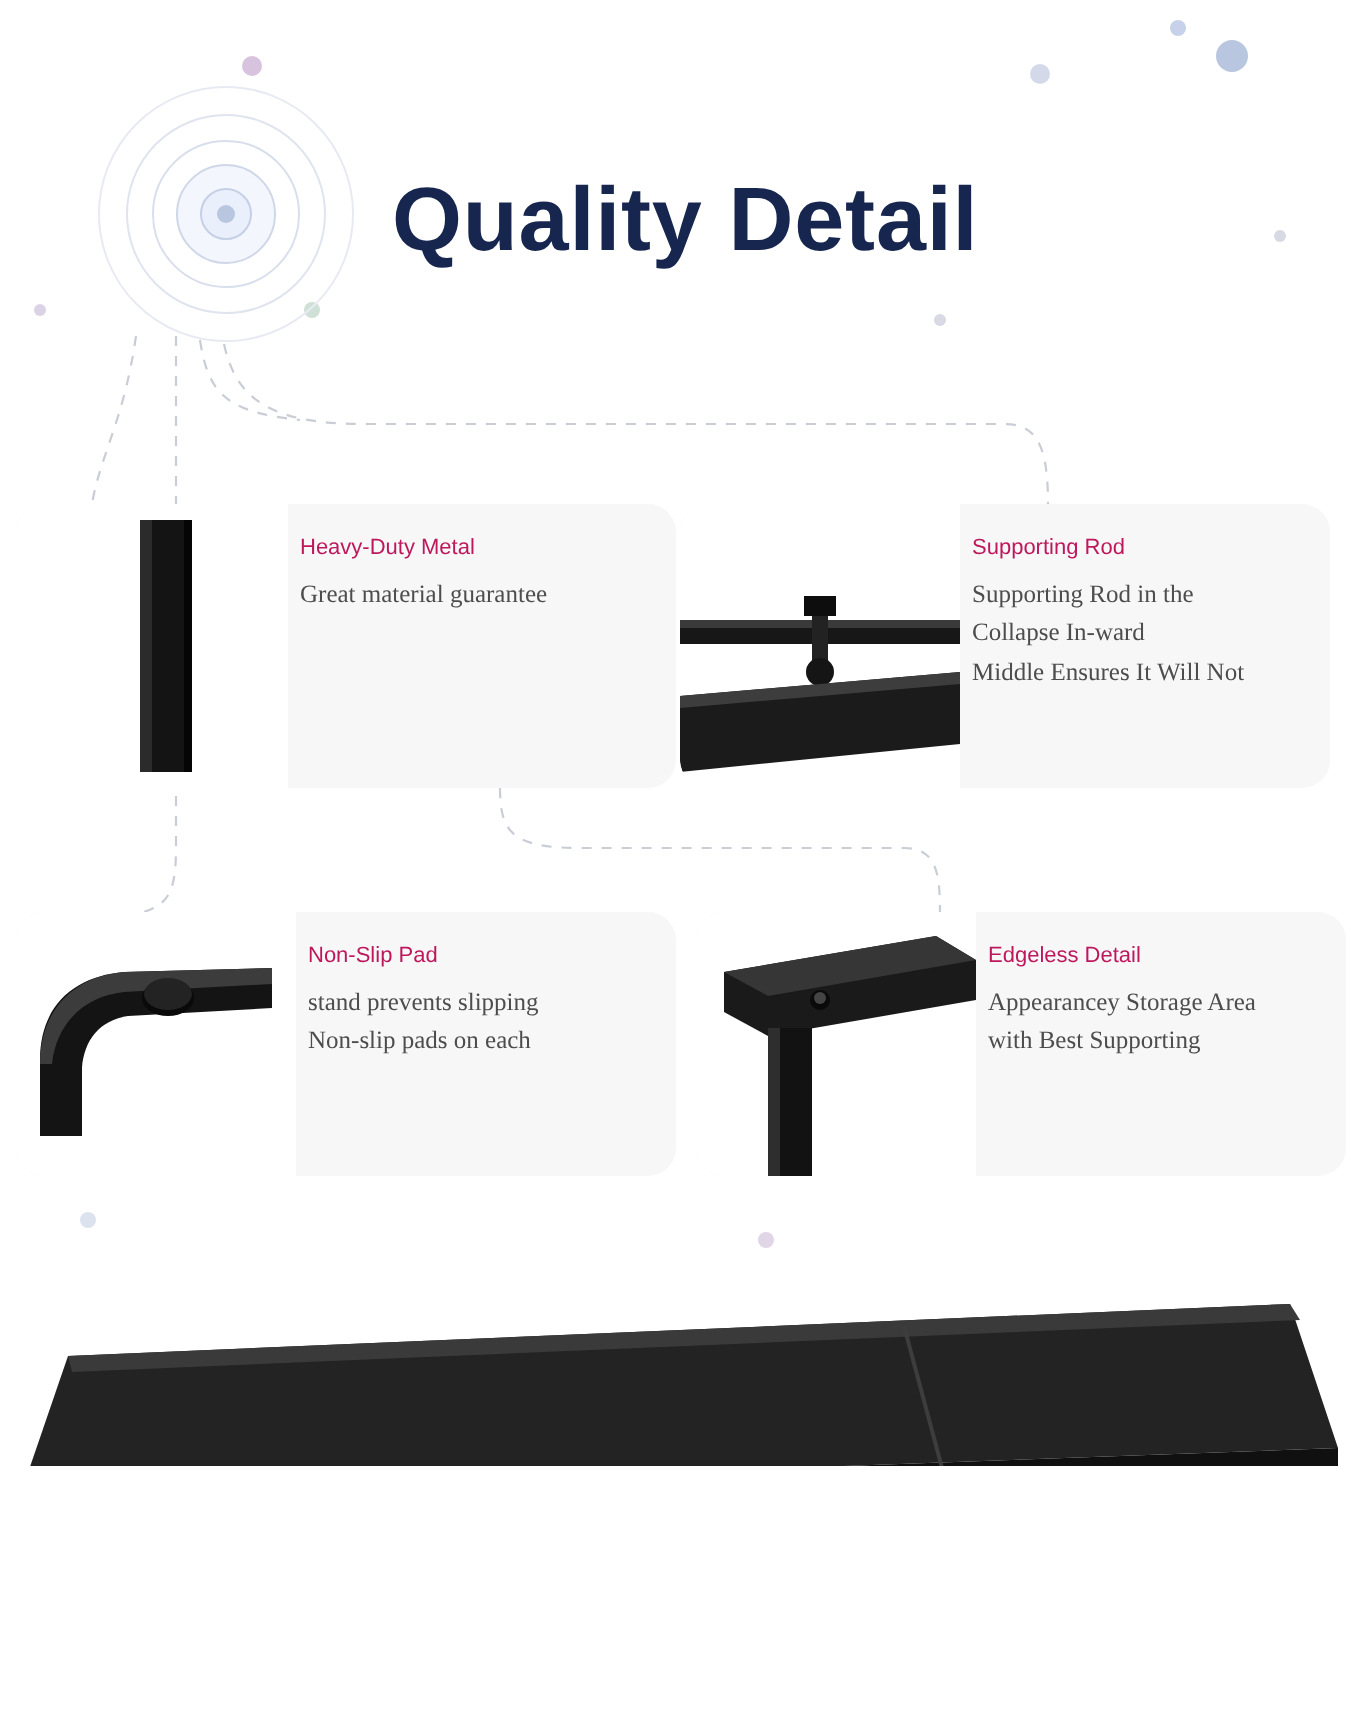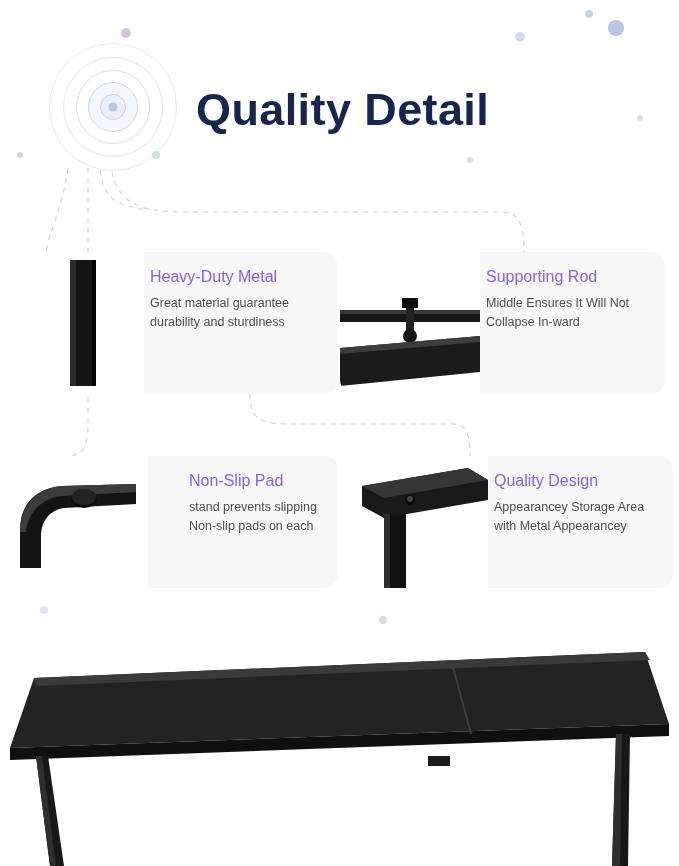--- a/index.html
+++ b/index.html
@@ -5,21 +5,21 @@
   * { box-sizing: border-box; }
   html, body {
     margin: 0; padding: 0;
     width: 679px; height: 866px;
     background: #ffffff;
     font-family: "Liberation Sans", sans-serif;
     overflow: hidden;
   }
   #page {
     position: relative;
-    width: 679px; height: 866px;
+    width: 679px; height: 733px;
     background: #ffffff;
     overflow: hidden;
   }
 
   
   .dot { position: absolute; border-radius: 50%; }
 
   
   .rings { position: absolute; left: 48px; top: 42px; width: 130px; height: 130px; }
   .ring {
@@ -62,38 +62,38 @@
     flex: 0 0 auto;
     background: #ffffff;
     border-radius: 14px 0 0 14px;
     overflow: hidden;
   }
   .card .txt {
     flex: 1 1 auto;
     padding: 16px 14px 10px 6px;
   }
   .card .head {
-    font-size: 16px;
-    color: #8b5cf6;
+    font-size: 11px;
+    color: #be185d;
     margin: 0 0 8px 0;
     font-family: "Liberation Sans", sans-serif;
   }
   .card .body {
     font-size: 12.5px;
     color: #4d4d4d;
     line-height: 1.55;
-    font-family: Liberation Sans, sans-serif;
+    font-family: Liberation Serif, serif;
   }
 
   
   #card-metal     { left: 8px;   top: 252px; width: 330px; height: 142px; }
   #card-metal .pic{ width: 136px; }
   #card-rod       { left: 340px; top: 252px; width: 325px; height: 142px; }
   #card-rod .pic  { width: 140px; }
-  #card-pad       { left: 8px;   top: 456px; width: 330px; height: 132px; gap: 35px; }
+  #card-pad       { left: 8px;   top: 456px; width: 330px; height: 132px; }
   #card-pad .pic  { width: 140px; }
   #card-edge      { left: 348px; top: 456px; width: 325px; height: 132px; }
   #card-edge .pic { width: 140px; }
 
   
   .product { position: absolute; left: 0; top: 630px; width: 679px; height: 236px; }
 
   
   svg { display: block; }
 </style>
@@ -152,21 +152,20 @@
         <rect x="0" y="0" width="136" height="142" fill="#ffffff"></rect>
         <rect x="62" y="8" width="26" height="126" fill="#141414"></rect>
         <rect x="62" y="8" width="6" height="126" fill="#2b2b2b"></rect>
         <rect x="84" y="8" width="4" height="126" fill="#050505"></rect>
       </svg>
     </div>
     <div class="txt">
       <div class="head">Heavy-Duty Metal</div>
       <div class="body">
         <div>Great material guarantee</div>
-        <div>durability and sturdiness</div>
       </div>
     </div>
   </div>
 
   <div class="card" id="card-rod">
     <div class="pic">
       <svg width="140" height="142" viewBox="0 0 140 142">
         <rect x="0" y="0" width="140" height="142" fill="#ffffff"></rect>
 
         <rect x="0" y="58" width="140" height="12" fill="#171717"></rect>
@@ -176,22 +175,23 @@
         <rect x="66" y="56" width="8" height="26" fill="#222222"></rect>
         <circle cx="70" cy="84" r="7" fill="#151515"></circle>
 
         <path d="M0,96 L140,84 L140,120 L0,134 Z" fill="#1b1b1b"></path>
         <path d="M0,96 L140,84 L140,90 L0,102 Z" fill="#3d3d3d"></path>
       </svg>
     </div>
     <div class="txt">
       <div class="head">Supporting Rod</div>
       <div class="body">
+        <div>Supporting Rod in the</div>
+        <div>Collapse In-ward</div>
         <div>Middle Ensures It Will Not</div>
-        <div>Collapse In-ward</div>
       </div>
     </div>
   </div>
 
   <div class="card" id="card-pad">
     <div class="pic">
       <svg width="140" height="132" viewBox="0 0 140 132">
         <rect x="0" y="0" width="140" height="132" fill="#ffffff"></rect>
         <path d="M128,28 L128,48 L56,52 C42,54 34,64 33,78 L33,112 L12,112 L12,74 C12,46 30,32 54,30 Z" fill="#141414"></path>
         <path d="M128,28 L128,36 L54,40 C34,42 20,56 18,76 L12,76 C12,48 30,32 54,30 Z" fill="#3c3c3c"></path>
@@ -217,24 +217,24 @@
         <path d="M14,30 L120,12 L140,24 L36,42 Z" fill="#363636"></path>
 
         <rect x="36" y="58" width="22" height="74" fill="#121212"></rect>
         <rect x="36" y="58" width="6" height="74" fill="#2e2e2e"></rect>
 
         <circle cx="62" cy="44" r="5" fill="#0a0a0a"></circle>
         <circle cx="62" cy="43" r="3" fill="#444444"></circle>
       </svg>
     </div>
     <div class="txt">
-      <div class="head">Quality Design</div>
+      <div class="head">Edgeless Detail</div>
       <div class="body">
         <div>Appearancey Storage Area</div>
-        <div>with Metal Appearancey</div>
+        <div>with Best Supporting</div>
       </div>
     </div>
   </div>
 
   <div class="product">
     <svg width="679" height="236" viewBox="0 0 679 236">
       <rect x="0" y="0" width="679" height="236" fill="#ffffff"></rect>
 
       <path d="M34,48 L645,22 L669,94 L10,118 Z" fill="#232323"></path>
       <path d="M34,48 L645,22 L650,30 L36,56 Z" fill="#3a3a3a"></path>

